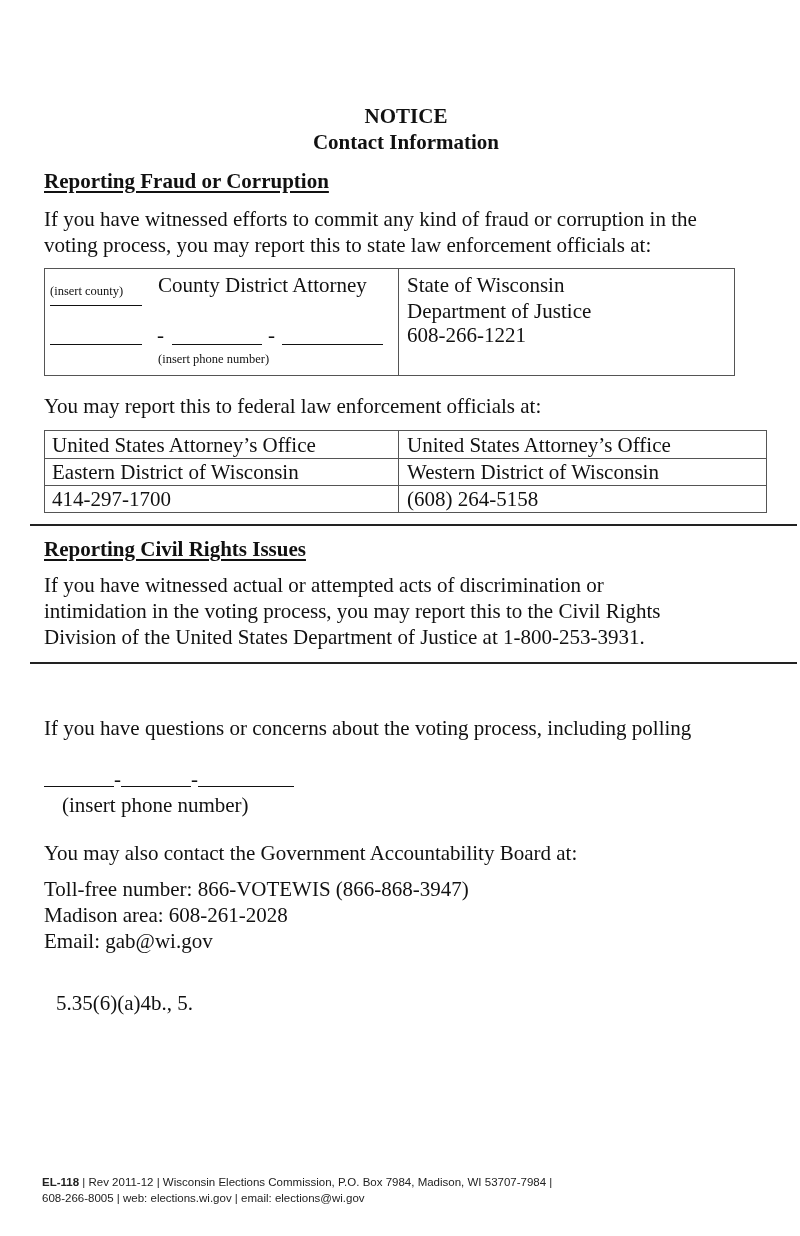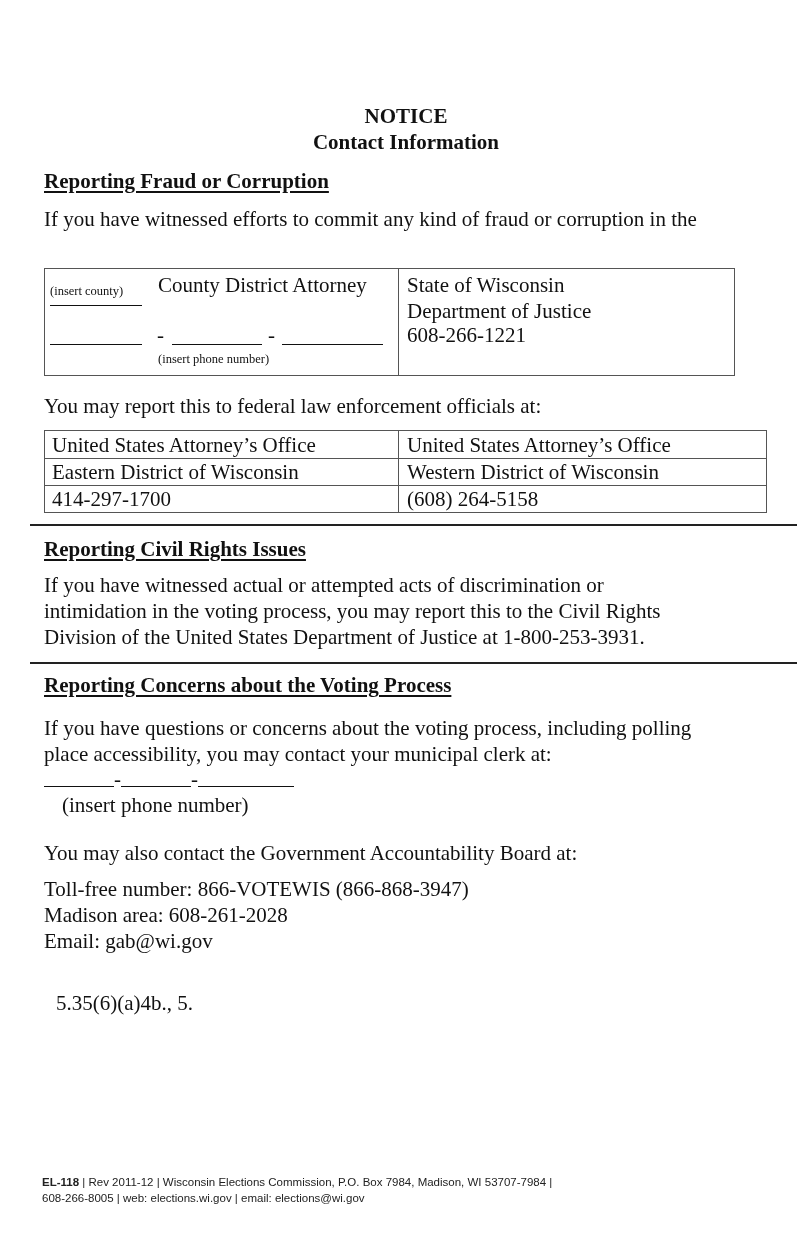--- a/index.html
+++ b/index.html
@@ -20,20 +20,21 @@
 </head>
 <body>
 
 <div class="page">
 
   <div class="abs title" style="top:104px;">NOTICE</div>
   <div class="abs title" style="top:130px;">Contact Information</div>
 
   <div class="abs h2" style="top:169px;">Reporting Fraud or Corruption</div>
   <div class="abs para" style="top:206px;">If you have witnessed efforts to commit any kind of fraud or corruption in the</div>
+  <div class="abs para" style="top:232px;">voting process, you may report this to state law enforcement officials at:</div>
 
   <div class="box" style="left:44px; top:268px; width:691px; height:108px;"></div>
   <div class="box" style="left:398px; top:268px; width:0; height:108px; border-width:0 0 0 1.5px;"></div>
 
   <div class="cell" style="left:50px; top:286px; width:92px;"><span class="blank" style="width:92px;"></span></div>
   <div class="cell" style="left:158px; top:272px;">County District Attorney</div>
   <div class="cell small" style="left:50px; top:278px;">(insert county)</div>
 
   <div class="cell" style="left:50px; top:320px; width:92px; height:26px;">
       <span class="blank" style="width:92px; position:absolute; top:0; height:24px;"></span>
@@ -68,23 +69,21 @@
 
   <div class="rule" style="top:524px;"></div>
 
   <div class="abs h2" style="top:537px;">Reporting Civil Rights Issues</div>
   <div class="abs para" style="top:598px;">intimidation in the voting process, you may report this to the Civil Rights</div>
   <div class="abs para" style="top:572px;">If you have witnessed actual or attempted acts of discrimination or</div>
   <div class="abs para" style="top:624px;">Division of the United States Department of Justice at 1-800-253-3931.</div>
 
   <div class="rule" style="top:662px;"></div>
 
-  <div class="abs h2" style="top:673px;">Reporting Concerns about the Voting Process</div>
   <div class="abs para" style="top:715px;">If you have questions or concerns about the voting process, including polling</div>
-  <div class="abs para" style="top:741px;">place accessibility, you may contact your municipal clerk at:</div>
 
   <div class="abs para" style="top:766px; height:26px;">
     <span class="blank" style="width:70px; height:20px; vertical-align:top;"></span><span>-</span><span class="blank" style="width:70px; height:20px; vertical-align:top;"></span><span>-</span><span class="blank" style="width:96px; height:20px; vertical-align:top;"></span>
   </div>
   <div class="abs para" style="left:62px; top:792px;">(insert phone number)</div>
 
   <div class="abs para" style="top:840px;">You may also contact the Government Accountability Board at:</div>
 
   <div class="abs para" style="top:876px;">Toll-free number:  866-VOTEWIS (866-868-3947)</div>
   <div class="abs para" style="top:902px;">Madison area:  608-261-2028</div>

